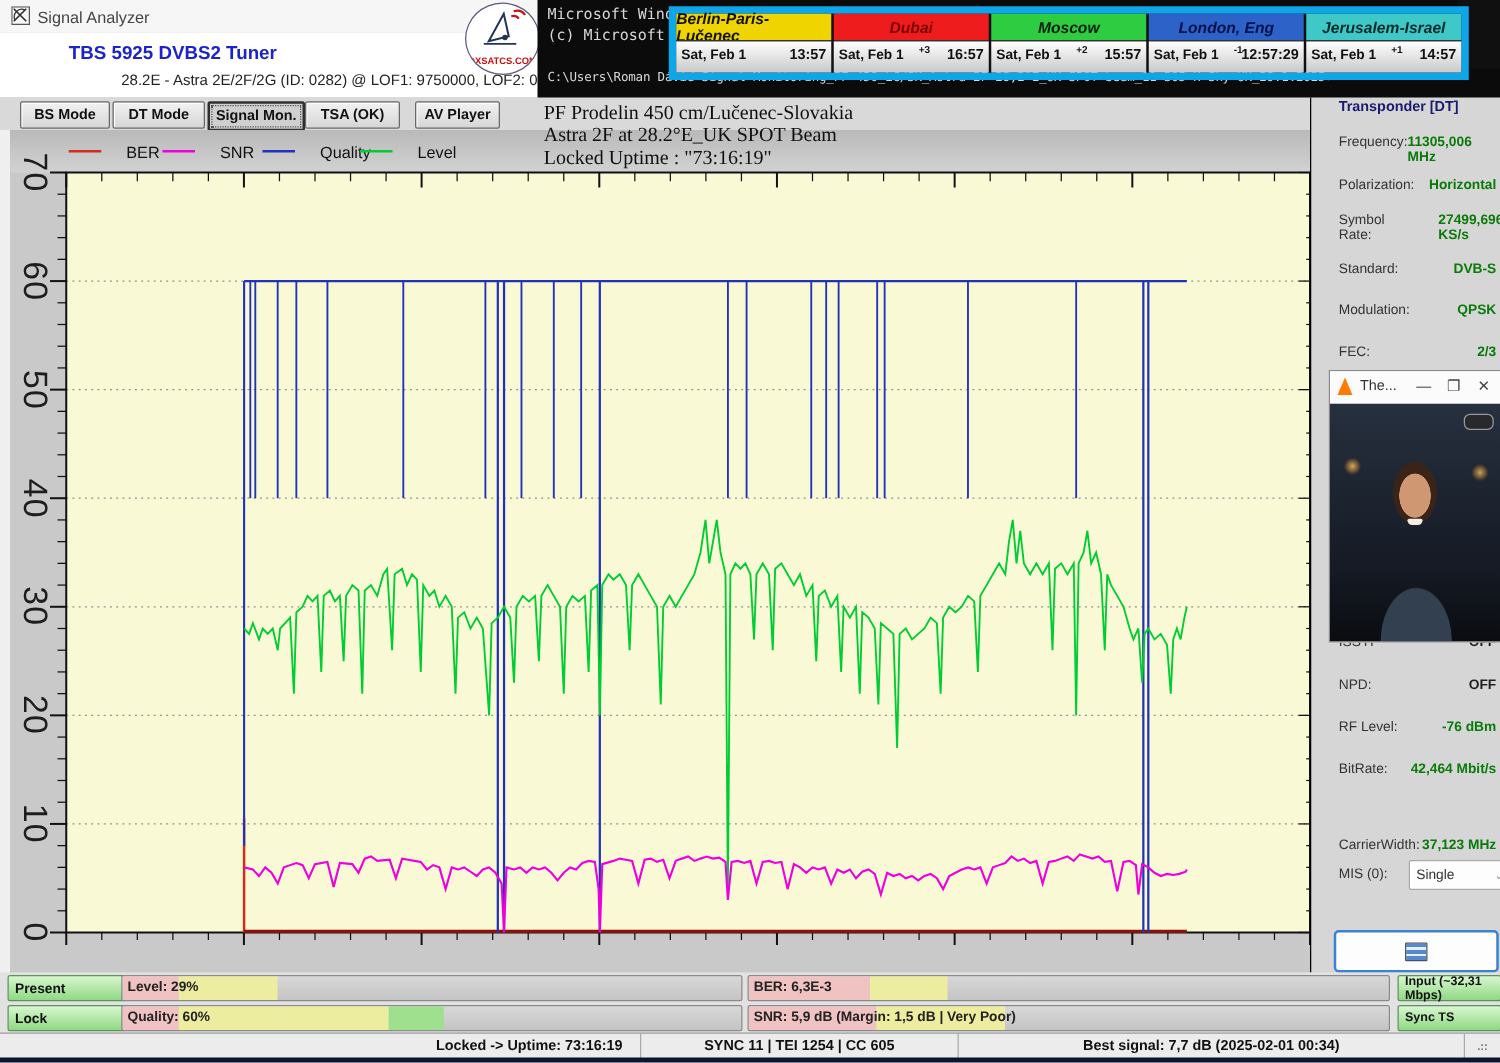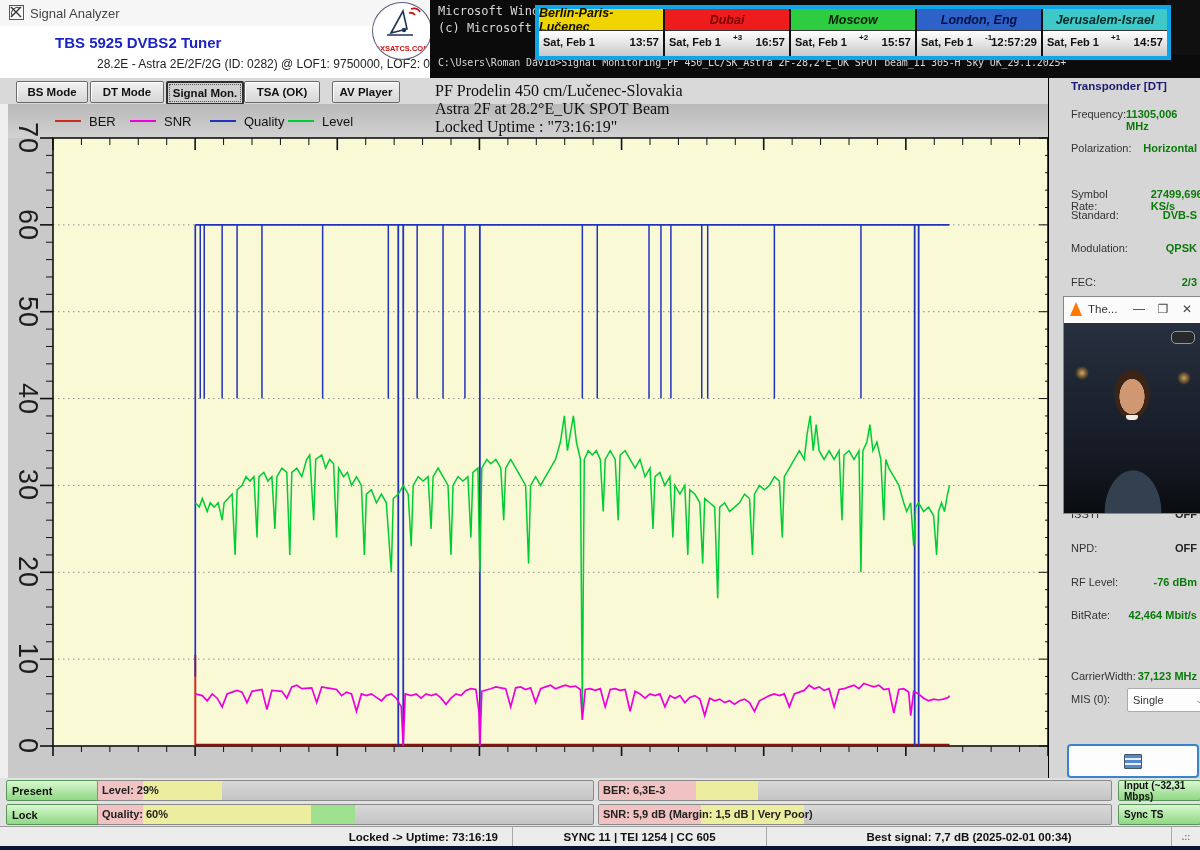--- a/index.html
+++ b/index.html
@@ -22,42 +22,42 @@
 
   
   #toolbar{left:0;top:78px;width:1048px;height:26px;background:#d9d9d9;}
   .tbtn{position:absolute;top:3px;height:20px;background:linear-gradient(#f2f2f2,#d6d6d6);
         border:1px solid #6a6a6a;border-radius:2px;font-size:11.5px;font-weight:bold;color:#111;
         display:flex;align-items:center;justify-content:center;box-shadow:1px 1px 0 #fff inset;}
   .tbtn.active{background:#cfcfcf;border:2px solid #2f2f2f;box-shadow:none;outline:1px dotted #555;outline-offset:-4px;}
 
   
   #legendbar{left:8px;top:104px;width:1040px;height:34px;background:linear-gradient(#b9b9b9,#d2d2d2);}
-  .lg-item{position:absolute;top:0;height:34px;display:flex;align-items:center;gap:8px;}
+  .lg-item{position:absolute;top:0;height:34px;display:flex;align-items:center;gap:20px;}
   .lg-line{width:26px;height:2px;}
   .lg-text{font-size:13px;color:#111;}
   #chartpanel{left:8px;top:138px;width:1040px;height:640px;background:#c9c9c9;}
   #plotbg{position:absolute;left:45px;top:0px;width:995px;height:608px;background:#f9f9d6;}
   #plot{position:absolute;left:45px;top:0px;width:995px;height:608px;overflow:visible;}
   .ylab{position:absolute;width:40px;height:40px;display:flex;align-items:center;justify-content:center;
         font-size:27px;color:#1d1d1d;transform:rotate(90deg);letter-spacing:1px;}
 
   
   #annotation{left:435px;top:82px;width:620px;font-family:"Liberation Serif","DejaVu Serif",serif;
               font-size:16px;color:#101010;line-height:18px;z-index:30;}
 
   
   #terminal{left:430px;top:0;width:770px;height:78px;background:#0b0b0b;z-index:20;
             font-family:"DejaVu Sans Mono",monospace;color:#d8d8d8;}
   #term-l1{position:absolute;left:8px;top:4px;font-size:12px;}
   #term-l2{position:absolute;left:8px;top:21px;font-size:12px;}
   #term-prompt{position:absolute;left:8px;top:57px;font-size:10px;letter-spacing:-0.15px;white-space:nowrap;}
 
   
-  #clocks{left:535px;top:5px;height:47px;display:flex;z-index:25;border:4px solid #0ea5e9;}
+  #clocks{left:535px;top:5px;height:47px;display:flex;z-index:25;border:6px solid #0ea5e9;}
   .clock{width:124px;border-right:2px solid #111;display:flex;flex-direction:column;}
   .clock:last-child{border-right:none;}
   .clk-name{height:21px;display:flex;align-items:center;justify-content:center;
             font-size:12.5px;font-weight:bold;font-style:italic;}
   .clk-body{position:relative;flex:1;background:linear-gradient(#ffffff,#c9c9c9);border-top:1px solid #333;}
   .clk-date{position:absolute;left:4px;top:5px;font-size:11px;font-weight:bold;color:#111;}
   .clk-off{position:absolute;left:68px;top:2px;font-size:8px;font-weight:bold;color:#111;}
   .clk-time{position:absolute;right:4px;top:5px;font-size:11.5px;font-weight:bold;color:#111;}
 
   
@@ -430,21 +430,21 @@
     <div id="rp-title">Transponder [DT]</div>
     <div id="rp-rows">
         <div class="rp-row" style="top: 30px;">
           <span class="rp-label">Frequency:</span>
           <span class="rp-value rp-green">11305,006 MHz</span>
         </div>
         <div class="rp-row" style="top: 63.6px;">
           <span class="rp-label">Polarization:</span>
           <span class="rp-value rp-green">Horizontal</span>
         </div>
-        <div class="rp-row" style="top: 110px; gap: 43px;">
+        <div class="rp-row" style="top: 92px; gap: 43px;">
           <span class="rp-label">Symbol Rate:</span>
           <span class="rp-value rp-green">27499,696 KS/s</span>
         </div>
         <div class="rp-row" style="top: 130.8px;">
           <span class="rp-label">Standard:</span>
           <span class="rp-value rp-green">DVB-S</span>
         </div>
         <div class="rp-row" style="top: 164.4px;">
           <span class="rp-label">Modulation:</span>
           <span class="rp-value rp-green">QPSK</span>

